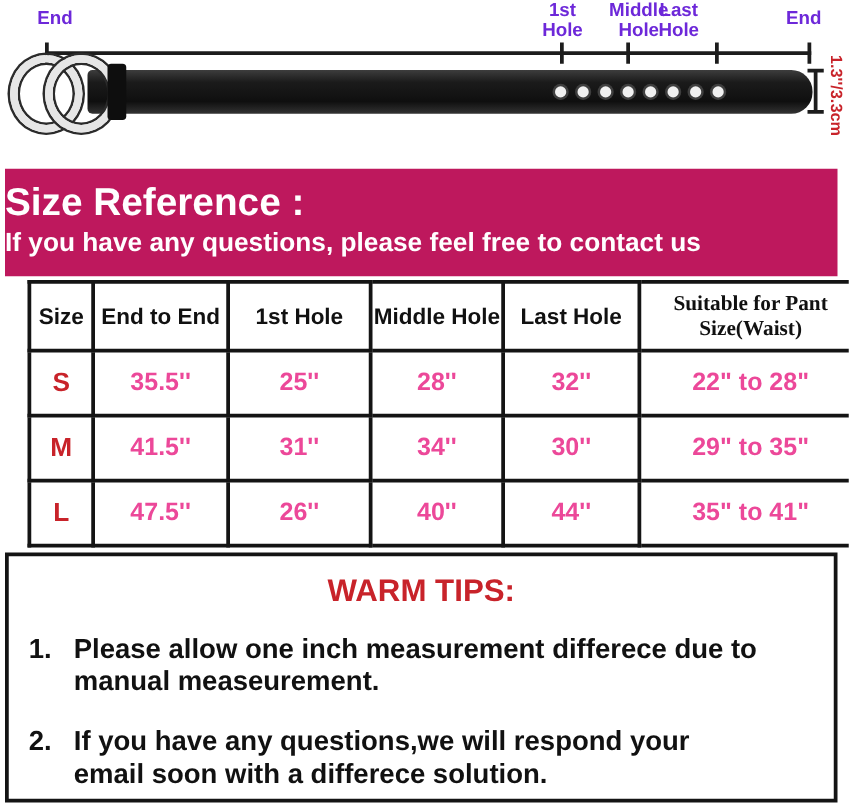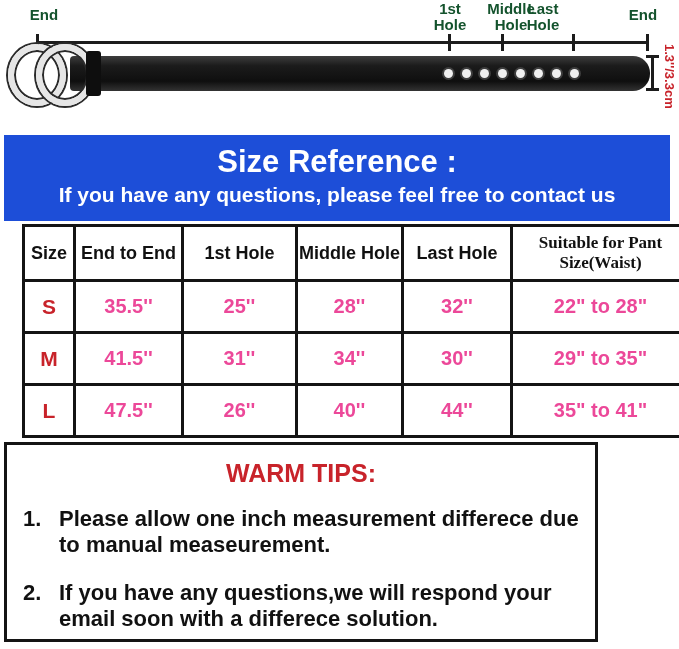--- a/index.html
+++ b/index.html
@@ -7,21 +7,21 @@
     width:679px;height:649px;background:#ffffff;overflow:hidden;
     font-family:"Liberation Sans", sans-serif;color:#141414;
   }
 
   
   .figure{position:relative;width:679px;height:135px;}
   .ruler-line{position:absolute;left:37px;top:41px;width:612px;height:3px;background:#1c1c1c;}
   .tick{position:absolute;top:34px;width:3px;height:17px;background:#1c1c1c;}
   .tick.t1{left:36px}.tick.t2{left:448px}.tick.t3{left:501px}.tick.t4{left:572px}.tick.t5{left:646px}
   .fig-label{
-    position:absolute;color:#14532d;font-weight:bold;font-size:15px;line-height:1.08;
+    position:absolute;color:#6d28d9;font-weight:bold;font-size:15px;line-height:1.08;
     text-align:center;white-space:pre-line;
   }
   .lbl-end-left{left:22px;top:7px;width:44px;}
   .lbl-first{left:424px;top:1px;width:52px;}
   .lbl-middle{left:479px;top:1px;width:64px;}
   .lbl-last{left:517px;top:1px;width:52px;}
   .lbl-end-right{left:620px;top:7px;width:46px;}
 
   .strap{
     position:absolute;left:70px;top:56px;width:580px;height:35px;
@@ -47,42 +47,42 @@
   .vcap.top{top:55px}.vcap.bot{top:88px}
   .vlabel{
     position:absolute;left:677px;top:44px;width:78px;
     transform:rotate(90deg);transform-origin:0 0;
     color:#c8232a;font-weight:bold;font-size:13px;white-space:nowrap;
   }
 
   
   .black-header{
     margin-left:4px;width:666px;box-sizing:border-box;height:86px;
-    background:#1d4ed8;color:#ffffff;text-align:center;padding-top:9px;
+    background:#be185d;color:#ffffff;padding-top:9px;
   }
   .bh-title{font-size:31px;font-weight:bold;line-height:1.15;}
   .bh-sub{font-size:21px;font-weight:bold;line-height:1.4;}
 
   
   table.size-table{
     border-collapse:collapse;table-layout:fixed;
     margin:3px 0 0 22px;width:666px;
   }
   .size-table th,.size-table td{
     border:3px solid #141414;text-align:center;vertical-align:middle;
     font-weight:bold;padding:0;overflow:hidden;
   }
   .size-table th{font-size:18px;height:52px;white-space:nowrap;color:#111;}
   .size-table th.wrap{white-space:normal;font-size:17px;line-height:1.2;font-family:Liberation Serif, serif;}
   .size-table td{font-size:20px;height:49px;color:#ec4899;}
   .size-table td.size-cell{color:#c8232a;font-size:21px;}
 
   
   .tips-box{
-    margin:4px 0 0 4px;width:594px;box-sizing:border-box;height:200px;
+    margin:4px 0 0 4px;width:666px;box-sizing:border-box;height:200px;
     border:3px solid #141414;padding-top:8px;
   }
   .tips-title{text-align:center;color:#c8232a;font-size:25px;font-weight:bold;margin:6px 0 18px;}
   .tip{display:flex;margin:0 0 21px 16px;font-size:22px;font-weight:bold;line-height:1.2;color:#111;}
   .tip-num{width:36px;flex:none;}
   .tip-text{max-width:548px;}
 </style>
 </head>
 <body>
 

